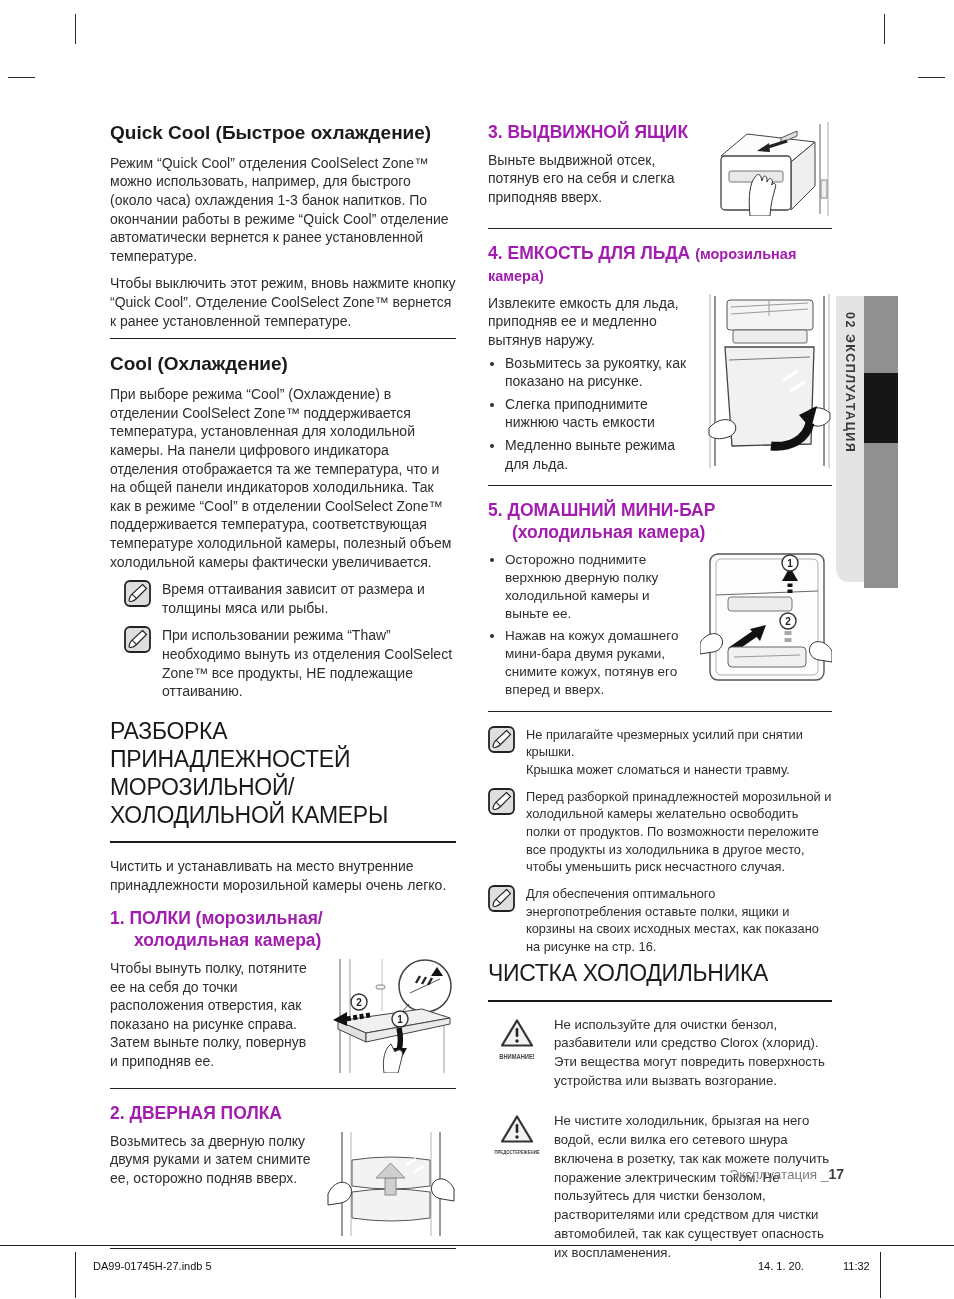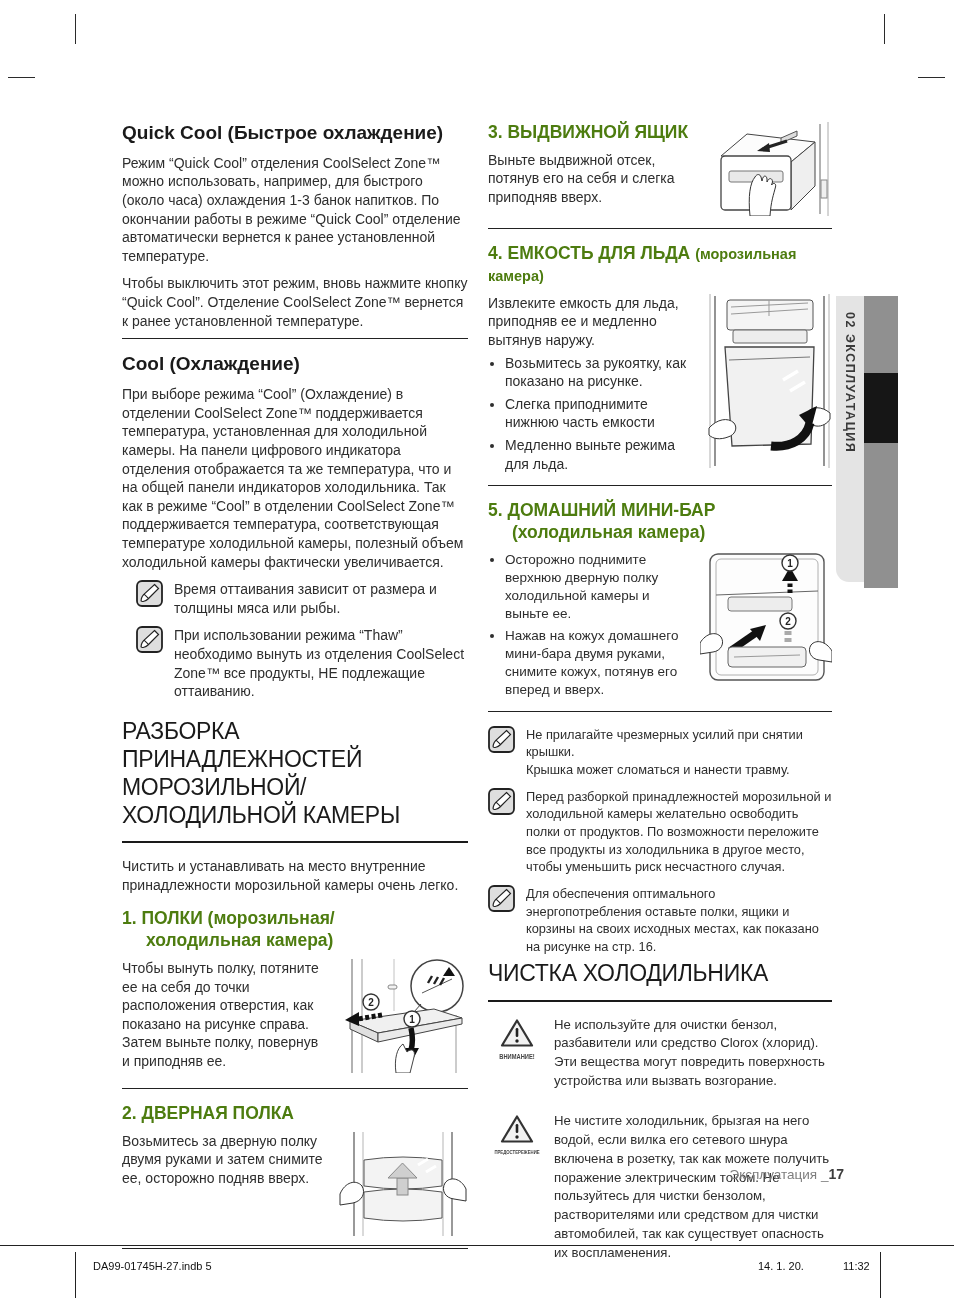--- a/index.html
+++ b/index.html
@@ -14,26 +14,26 @@
   
   .tab{position:absolute;left:836px;top:296px;width:28px;height:286px;background:#e4e4e4;
        border-radius:0 0 0 13px;}
   .tab-label{writing-mode:vertical-rl;text-orientation:mixed;height:100%;width:100%;
        box-sizing:border-box;padding-top:16px;font-size:12.5px;font-weight:bold;color:#3a3a3a;
        letter-spacing:1.5px;display:flex;align-items:center;}
   .tab-strip{position:absolute;left:864px;top:296px;width:34px;height:292px;background:#909090;}
   .tab-strip-black{position:absolute;left:864px;top:373px;width:34px;height:70px;background:#161616;}
   
   .col{position:absolute;top:122px;}
-  .col-left{left:122px;width:346px;}
+  .col-left{left:110px;width:346px;}
   .col-right{left:488px;width:344px;}
   h1.section{font-size:23px;line-height:1.22;font-weight:normal;color:#1a1a1a;letter-spacing:-0.3px;
        margin:0 0 14px;padding:2px 0 12px;border-bottom:2px solid #1a1a1a;}
   h2.sub{font-size:19px;line-height:1.2;font-weight:bold;color:#1a1a1a;margin:0 0 9px;}
-  h3.num{font-size:17.5px;line-height:1.25;font-weight:bold;color:#4d7c0f;margin:0 0 7px;}
+  h3.num{font-size:17.5px;line-height:1.25;font-weight:bold;color:#a21caf;margin:0 0 7px;}
   h3.num .indent{display:block;padding-left:24px;}
   h3.num .small{font-size:14.5px;}
   p.body{font-size:14px;line-height:1.33;margin:0 0 9px;}
   .rule{border:0;border-top:1.5px solid #222;margin:8px 0 14px;}
   .note{display:flex;gap:11px;margin:0 0 9px;align-items:flex-start;}
   .note .txt{font-size:14px;line-height:1.33;white-space:pre-line;}
   .note.small .txt{font-size:12.8px;line-height:1.38;}
   .note .ic{flex:none;}
   .indent-l{margin-left:14px;}
   .figrow{display:flex;justify-content:space-between;gap:10px;margin:0 0 2px;}

